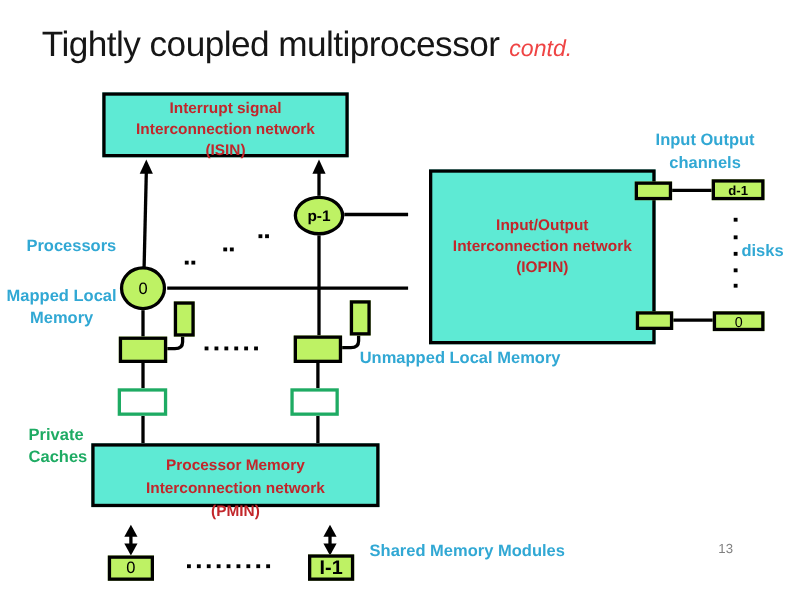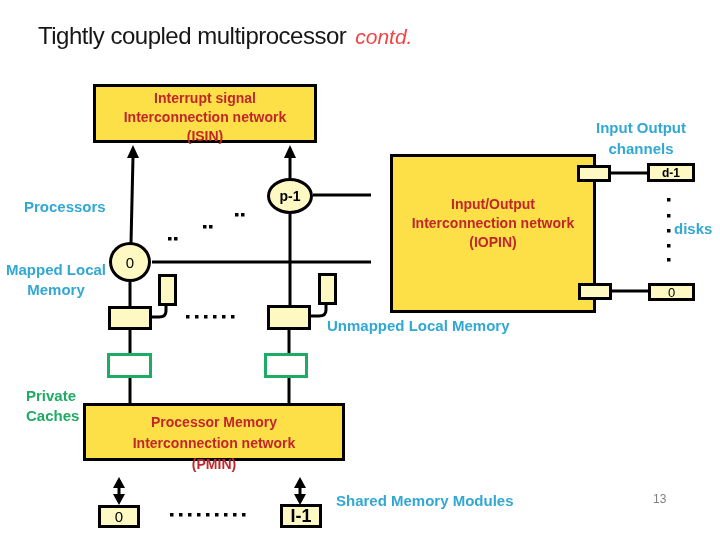--- a/index.html
+++ b/index.html
@@ -3,52 +3,52 @@
 <meta charset="utf-8">
 <style>
   html,body{margin:0;padding:0;}
   body{
     width:720px;height:540px;background:#ffffff;overflow:hidden;position:relative;
     font-family:"Liberation Sans", sans-serif;
   }
   .abs{position:absolute;box-sizing:border-box;}
   
   .title-row{left:38px;top:22px;display:flex;align-items:baseline;white-space:nowrap;}
-  .title-main{font-size:24px;color:#161616;letter-spacing:-0.5px;}
+  .title-main{font-size:32px;color:#161616;letter-spacing:-0.5px;}
   .title-suffix{font-size:21px;font-style:italic;color:#ef4444;margin-left:9px;}
   
-  .netbox{border:3px solid #000;background:#fde047;color:var(--red);
+  .netbox{border:3px solid #000;background:#5eead4;color:var(--red);
           font-weight:bold;font-size:14px;text-align:center;line-height:19px;}
   .netbox .bl{display:block;}
   #isin{left:93px;top:84px;width:224px;height:59px;padding-top:2px;}
   #iopin{left:390px;top:154px;width:206px;height:159px;padding-top:38px;}
   #pmin{left:83px;top:403px;width:262px;height:58px;padding-top:6px;line-height:21px;}
   
-  .node{border:3px solid #000;background:#fef9c3;color:#000;display:flex;
+  .node{border:3px solid #000;background:#bef264;color:#000;display:flex;
         align-items:center;justify-content:center;font-size:13px;}
   .circle{border-radius:50%;}
   #proc0{left:109px;top:242px;width:42px;height:40px;font-size:15px;font-weight:400;}
   #procP1{left:267px;top:178px;width:46px;height:36px;font-weight:600;font-size:14px;}
   #mapped1{left:108px;top:306px;width:44px;height:24px;}
   #mapped2{left:267px;top:305px;width:44px;height:25px;}
   #tall1{left:158px;top:274px;width:19px;height:32px;}
   #tall2{left:318px;top:273px;width:19px;height:32px;}
   .cache{border:3px solid var(--green);background:#fff;}
   #cache1{left:107px;top:353px;width:45px;height:25px;}
   #cache2{left:264px;top:353px;width:44px;height:25px;}
   #chanTop{left:577px;top:165px;width:34px;height:17px;}
   #chanBot{left:578px;top:283px;width:34px;height:17px;}
   #d1box{left:647px;top:163px;width:48px;height:19px;font-weight:600;font-size:12px;}
   #zeroRight{left:648px;top:283px;width:47px;height:18px;font-size:13px;}
   #zeroBottom{left:98px;top:505px;width:42px;height:23px;font-size:15px;font-weight:400;}
   #i1box{left:280px;top:504px;width:42px;height:24px;font-weight:700;font-size:18px;}
   
   .lbl{font-weight:bold;color:var(--cyan);font-size:15px;line-height:20px;}
   .lbl-green{color:var(--green);margin-top:44px;}
-  #lbl-processors{left:24px;top:197px;text-align:center;}
+  #lbl-processors{left:24px;top:214px;text-align:center;}
   #lbl-mapped{left:0px;top:260px;width:112px;text-align:center;}
   #lbl-private{left:26px;top:342px;width:66px;}
   #lbl-unmapped{left:327px;top:316px;white-space:nowrap;}
   #lbl-iochannels{left:585px;top:117px;width:112px;text-align:center;line-height:21px;}
   #lbl-disks{left:674px;top:190px;margin-top:29px;}
   #lbl-shared{left:336px;top:491px;white-space:nowrap;}
   #page-num{left:653px;top:492px;color:var(--gray);font-size:12px;}
   svg{position:absolute;left:0;top:0;pointer-events:none;}
 </style>
 </head>

